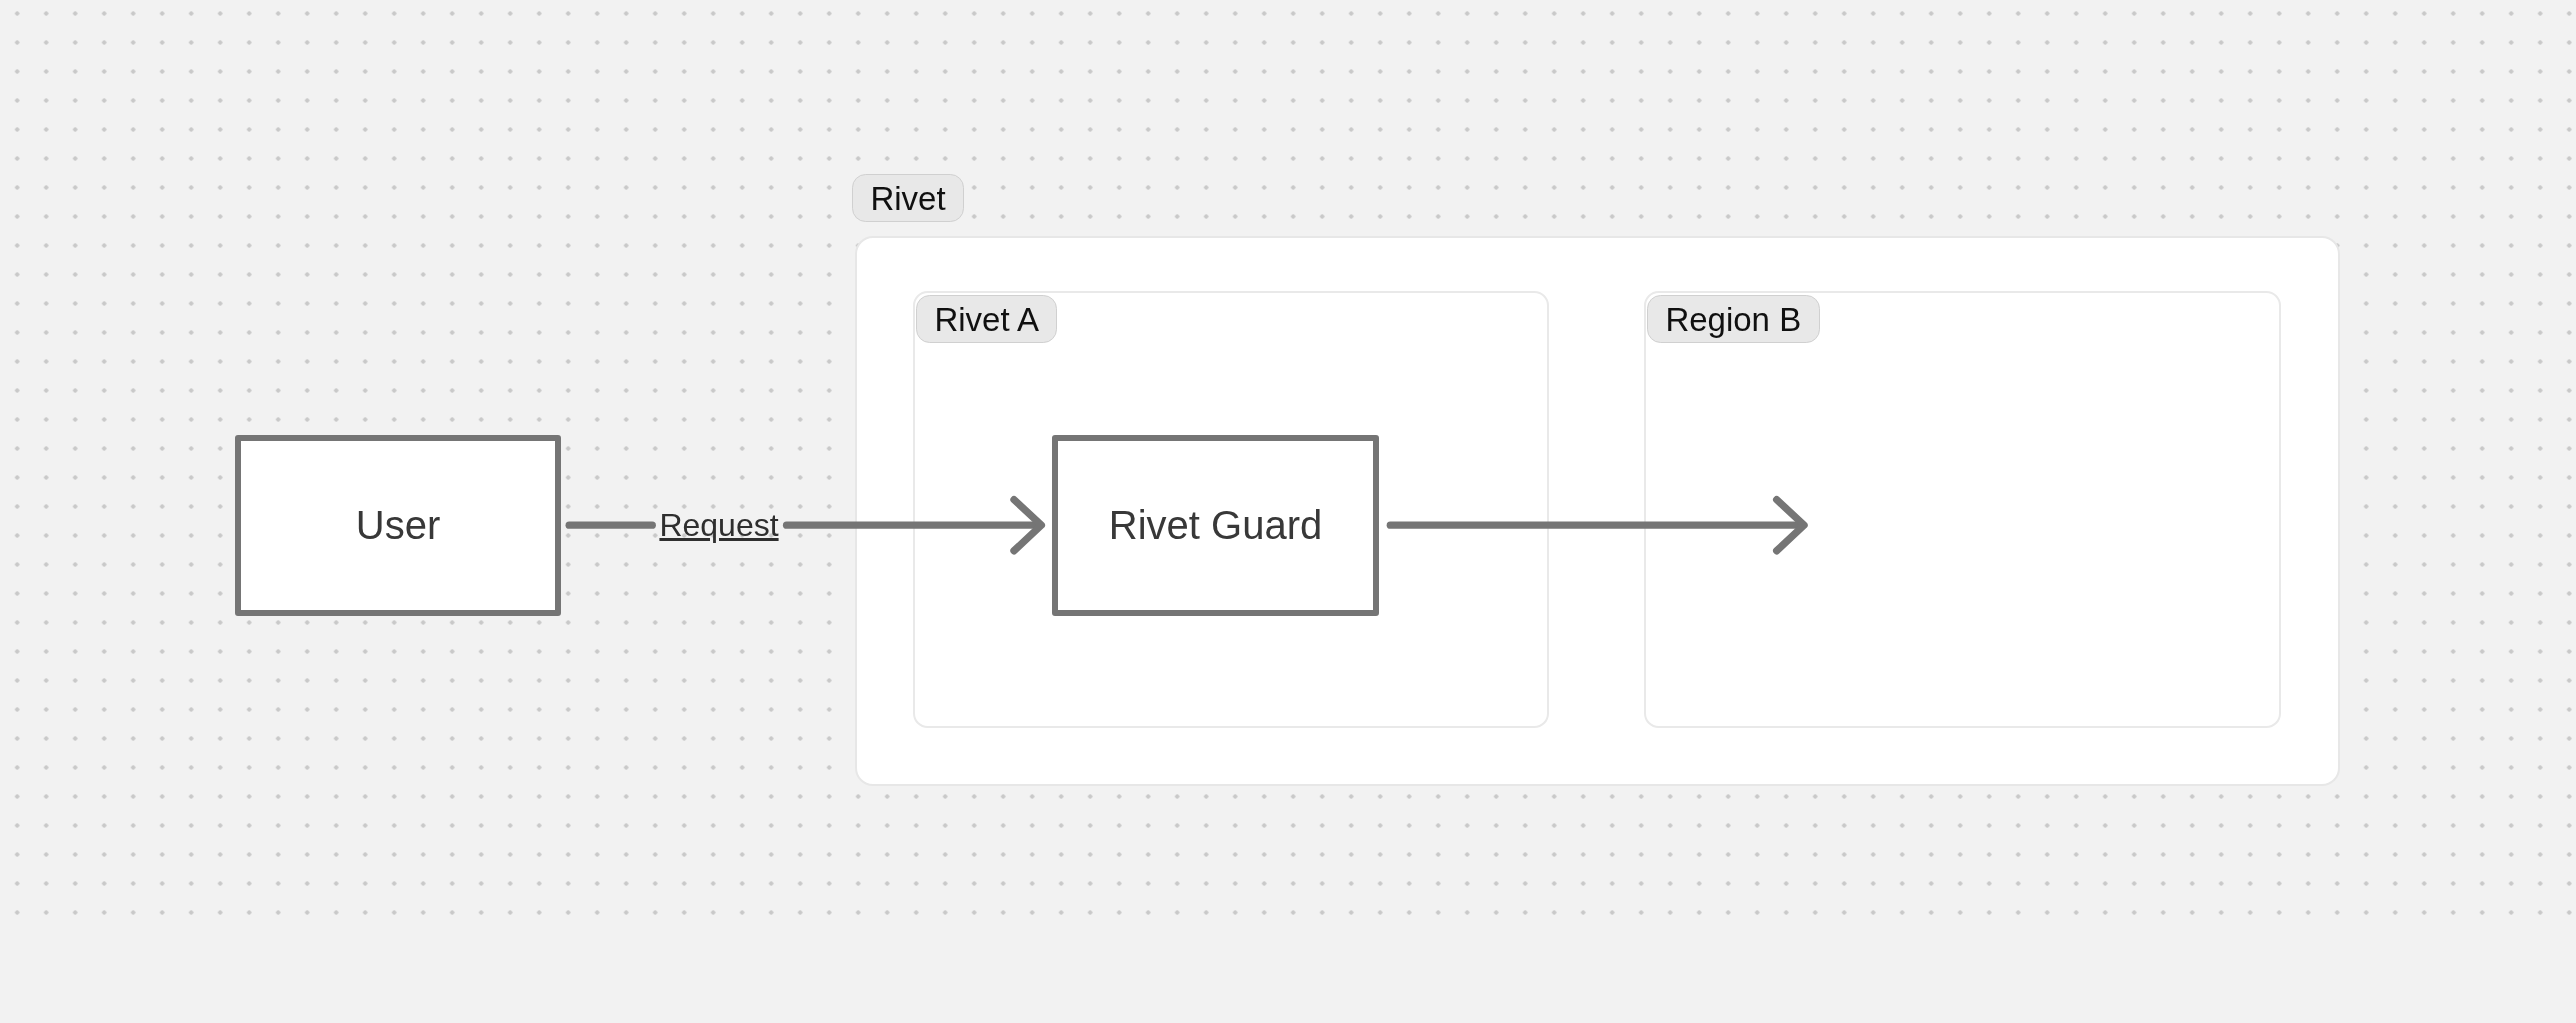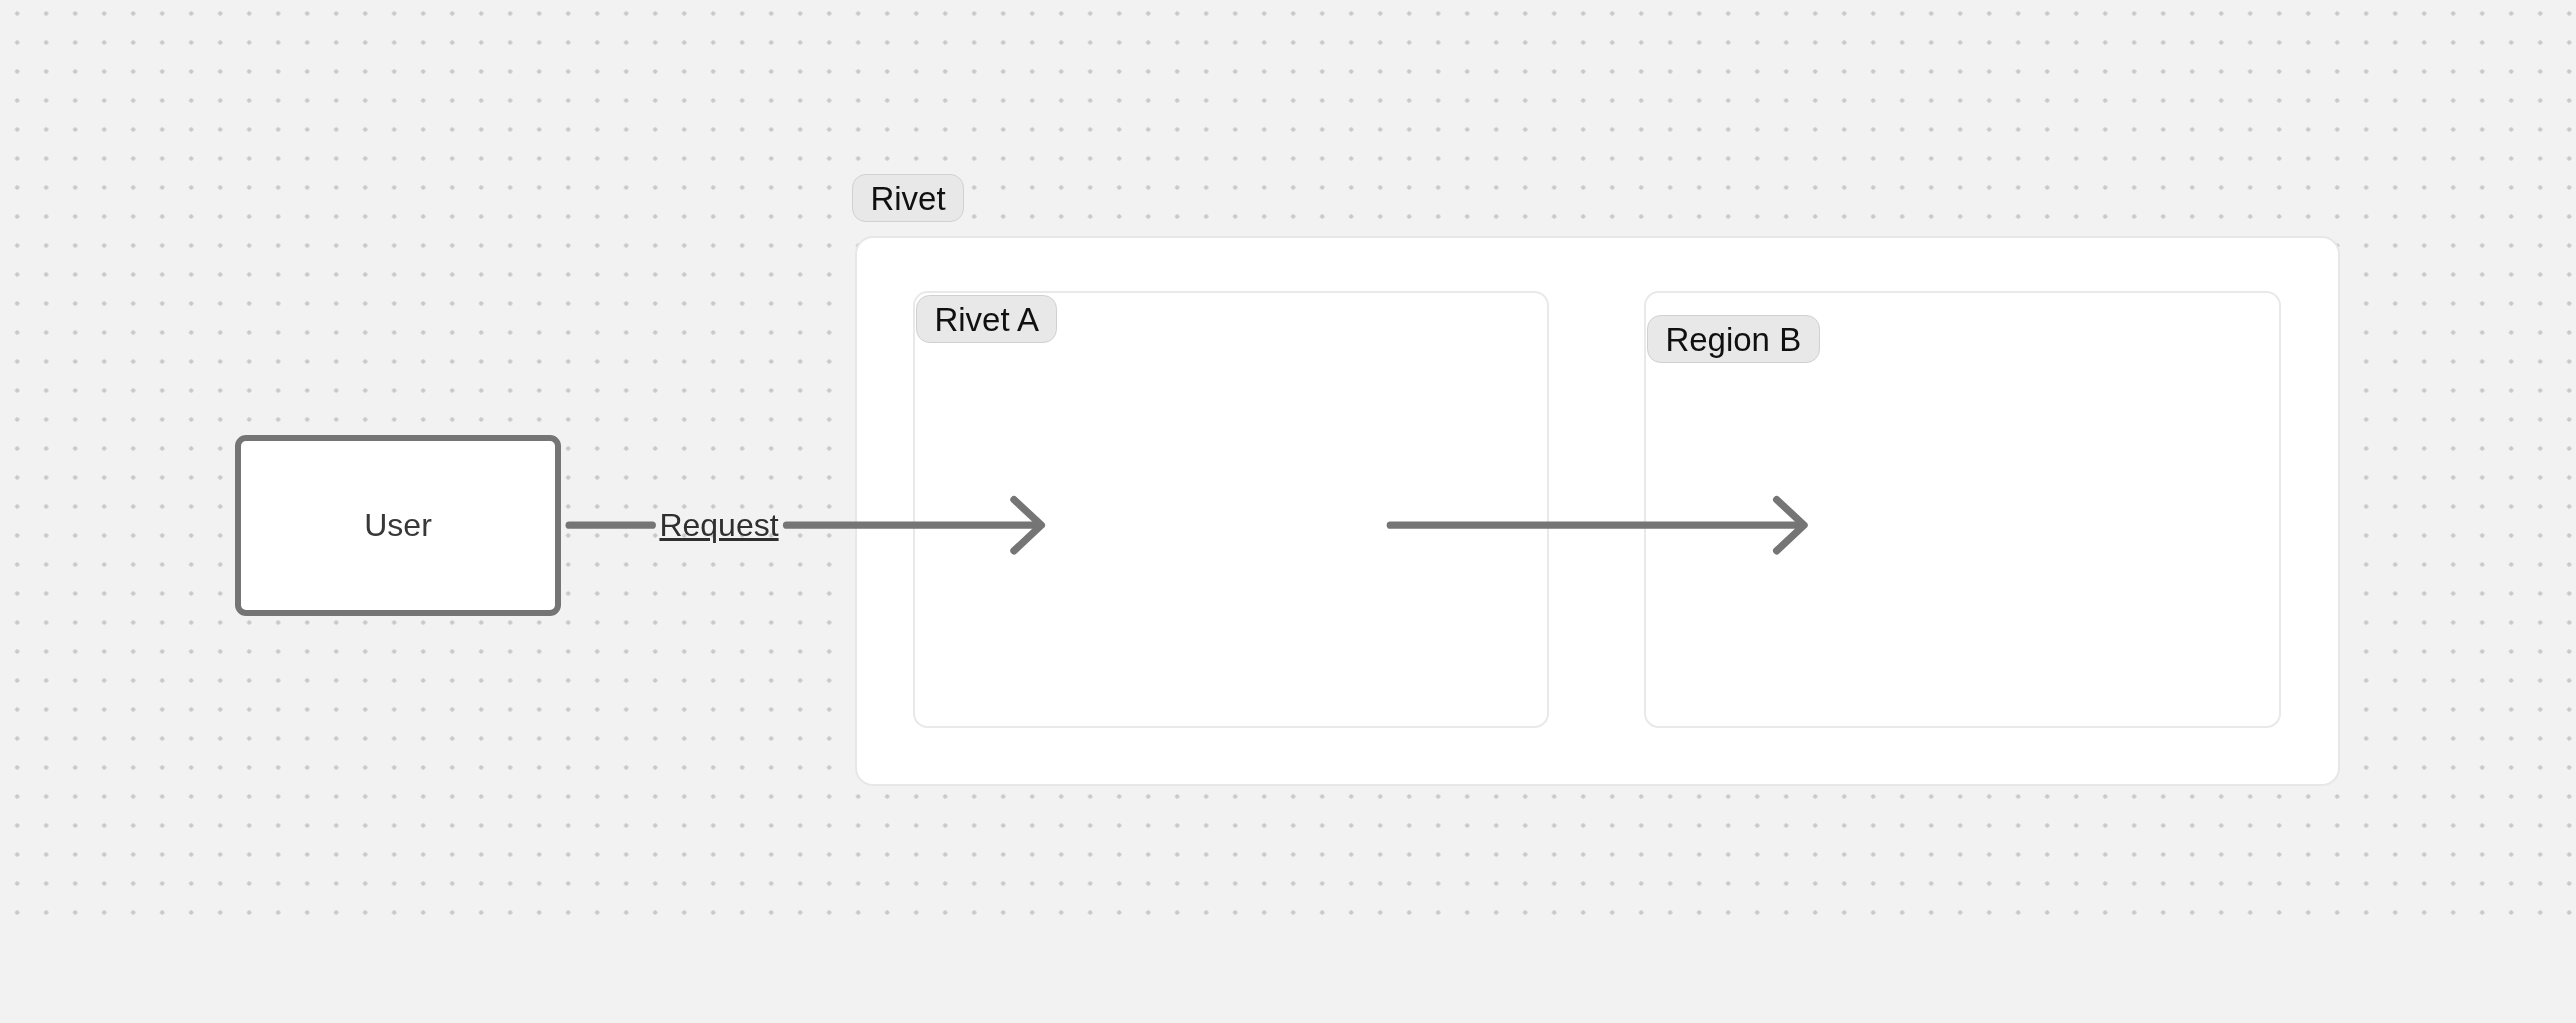--- a/index.html
+++ b/index.html
@@ -54,23 +54,23 @@
   }
 
   
   .node {
     position: absolute;
     display: flex;
     align-items: center;
     justify-content: center;
     background: #ffffff;
     border: 6.4px solid #757575;
-    border-radius: 11px;
+    border-radius: 3px;
     box-sizing: border-box;
-    font-size: 32px;
+    font-size: 40px;
     color: #383838;
     white-space: nowrap;
   }
 
   
   .edge-label {
     position: absolute;
     display: flex;
     align-items: center;
     justify-content: center;
@@ -105,26 +105,29 @@
   <div class="group-box" style="left:855px; top:236px; width:1485px; height:550px;"></div>
 
   <div class="region-box" style="left:913px; top:291px; width:636px; height:437px;"></div>
 
   <div class="region-box" style="left:1644px; top:291px; width:637px; height:437px;"></div>
 
   <div class="pill" style="left:852px; top:174px;">Rivet</div>
 
   <div class="pill" style="left:916px; top:295px;">Rivet A</div>
 
-  <div class="pill" style="left:1647px; top:295px;margin-top:20px;">Region B</div>
+  <div class="pill" style="left:1647px; top:295px;">Region B</div>
 
   <div class="node" style="left:235px; top:435px; width:326px; height:181px;">
     <span>User</span>
   </div>
 
+  <div class="node" style="left:1052px; top:435px; width:327px; height:181px;">
+    <span>Rivet Guard</span>
+  </div>
 
 
   <svg id="edges-svg" viewBox="0 0 2820 1120" xmlns="http://www.w3.org/2000/svg">
 
     <g>
       <path class="edge-stroke" d="M623 575 L714 575"></path>
       <path class="edge-stroke" d="M861 575 L1136 575"></path>
       <path class="edge-stroke" d="M1110 547 L1140 575 L1110 603"></path>
     </g>
 

